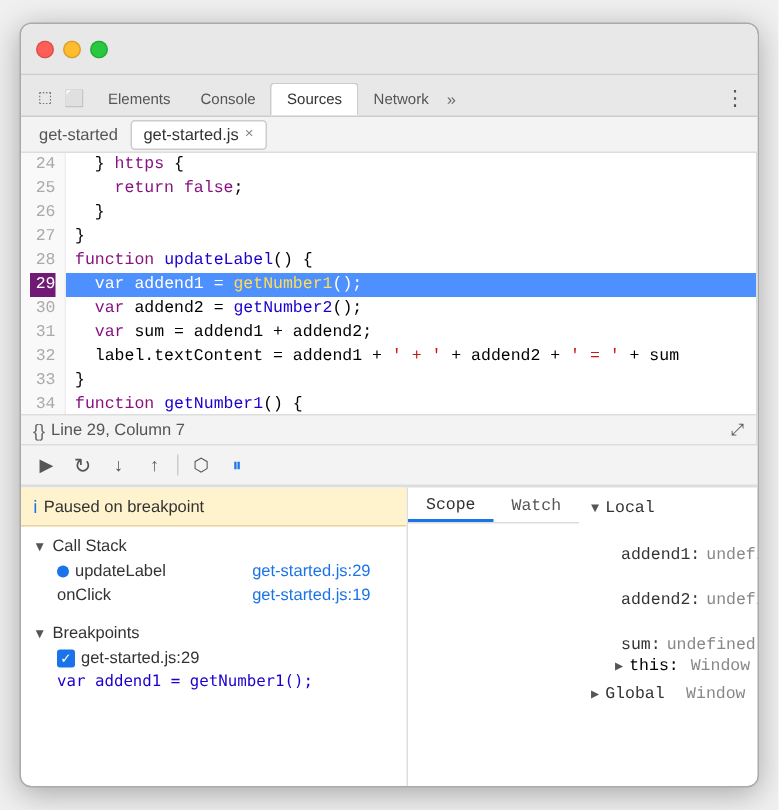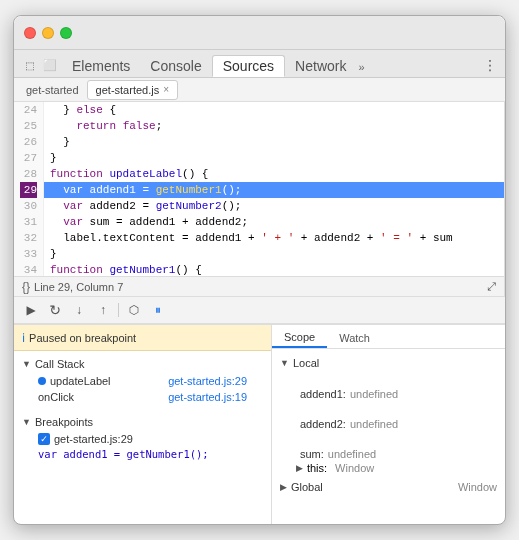--- a/index.html
+++ b/index.html
@@ -71,21 +71,21 @@
       margin-right: 4px;
       margin-bottom: 4px;
       display: flex;
       align-items: center;
       justify-content: center;
       color: #555;
       font-size: 10px;
     }
     .tab-item {
       padding: 4px 10px;
-      font-size: 14px;
+      font-size: 10px;
       color: #555;
       cursor: pointer;
       height: 22px;
       display: flex;
       align-items: center;
       border-radius: 3px 3px 0 0;
     }
     .tab-item.active {
       background: #fff;
       color: #333;
@@ -330,22 +330,23 @@
     .bp-code {
       padding: 1px 16px;
       font-size: 10.5px;
       color: #1c00cf;
       font-family: 'Menlo', monospace;
     }
     
     .right-panel {
       flex: 1;
       display: flex;
-      flex-direction: column;
-      overflow: hidden;
+      flex-direction: row;
+      overflow: hidden;
+      font-family: Liberation Mono, monospace;
     }
     .scope-tab-bar {
       display: flex;
       border-bottom: 1px solid #ddd;
       height: 24px;
       align-items: flex-end;
       flex-shrink: 0;
     }
     .scope-tab {
       padding: 3px 12px;
@@ -445,21 +446,21 @@
           <div>28</div>
           <div style="background:#701a75;color:#fff;">29</div>
           <div>30</div>
           <div>31</div>
           <div>32</div>
           <div>33</div>
           <div>34</div>
 
         </div>
         <div class="code-lines">
-          <div class="code-line">&nbsp;&nbsp;} <span class="kw">else</span> {</div>
+          <div class="code-line">&nbsp;&nbsp;} <span class="kw">https</span> {</div>
           <div class="code-line">&nbsp;&nbsp;&nbsp;&nbsp;<span class="kw">return</span> <span class="kw">false</span>;</div>
           <div class="code-line">&nbsp;&nbsp;}</div>
           <div class="code-line">}</div>
           <div class="code-line"><span class="kw">function</span> <span class="fn">updateLabel</span>() {</div>
           <div class="code-line highlighted">&nbsp;&nbsp;<span class="kw">var</span> addend1 = <span class="call">getNumber1</span>();</div>
           <div class="code-line">&nbsp;&nbsp;<span class="kw">var</span> addend2 = <span class="fn">getNumber2</span>();</div>
           <div class="code-line">&nbsp;&nbsp;<span class="kw">var</span> sum = addend1 + addend2;</div>
           <div class="code-line">&nbsp;&nbsp;label.textContent = addend1 + <span class="str">' + '</span> + addend2 + <span class="str">' = '</span> + sum</div>
           <div class="code-line">}</div>
           <div class="code-line"><span class="kw">function</span> <span class="fn">getNumber1</span>() {</div>

